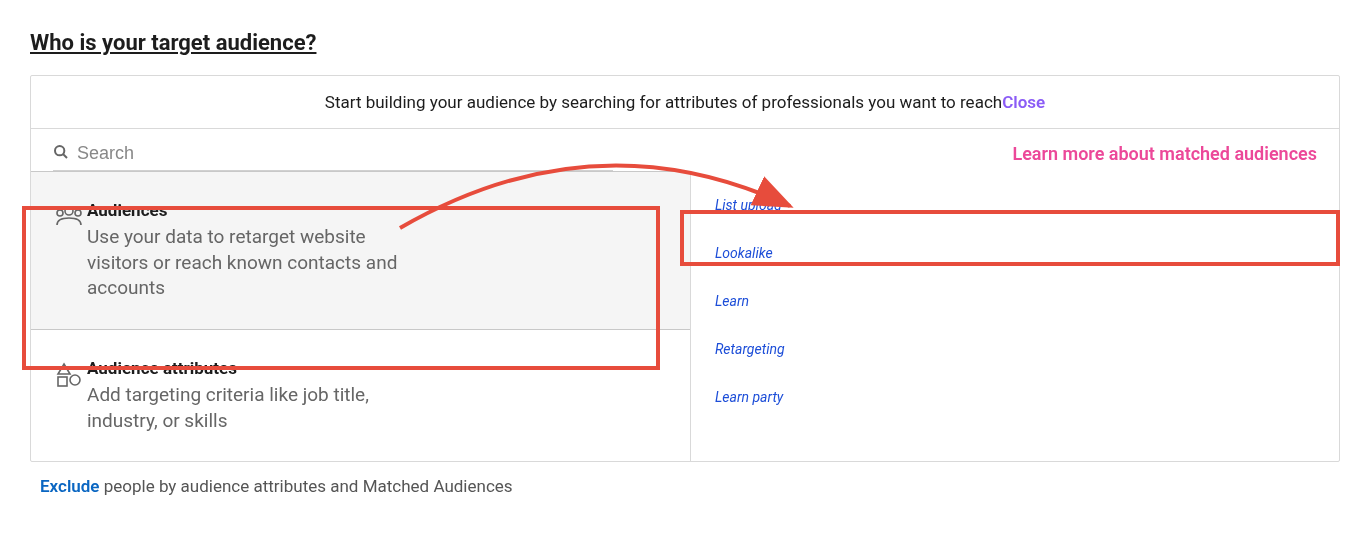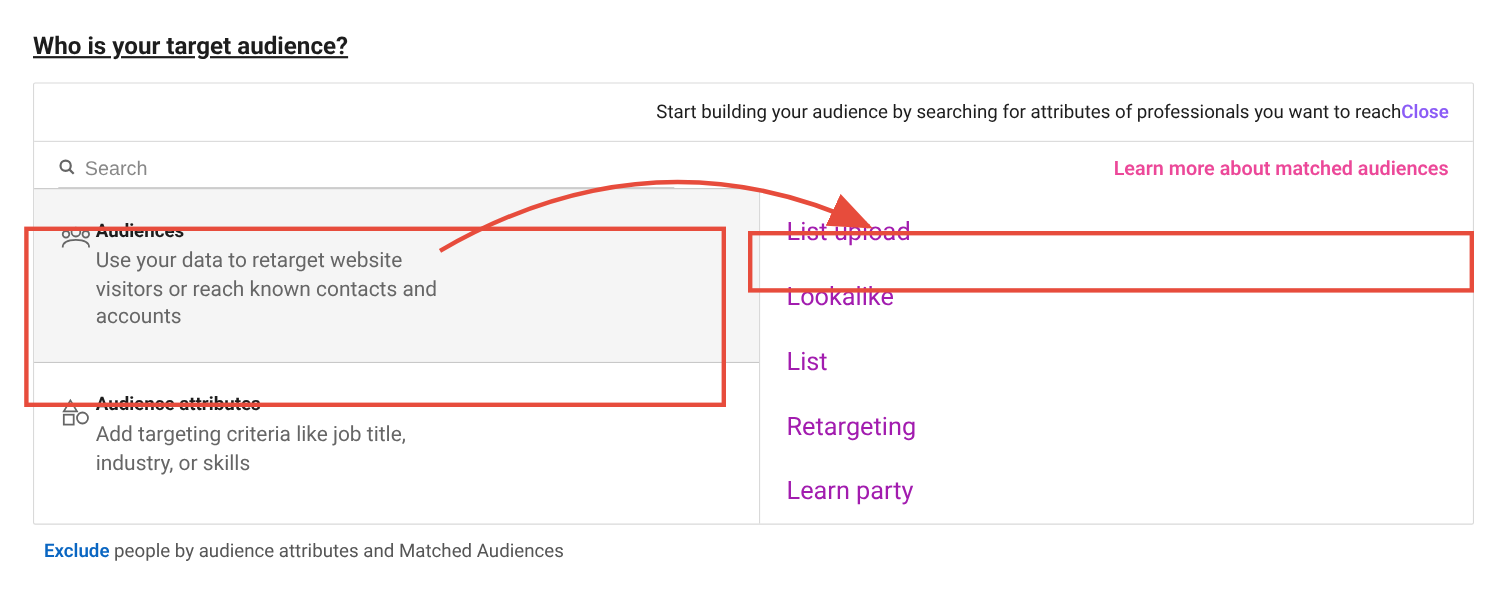--- a/index.html
+++ b/index.html
@@ -21,21 +21,21 @@
       margin-bottom: 20px;
       text-decoration: underline;
     }
     .main-card {
       border: 1px solid #d9d9d9;
       border-radius: 2px;
       background: #fff;
     }
     .card-header {
       display: flex;
-      justify-content: flex-end;
+      justify-content: center;
       align-items: center;
       padding: 16px 22px;
       border-bottom: 1px solid #d9d9d9;
     }
     .card-header-text {
       font-size: 17px;
       color: #1d1d1d;
     }
     .close-link {
       color: #8b5cf6;
@@ -121,23 +121,24 @@
       margin-bottom: 4px;
     }
     .option-desc {
       font-size: 19px;
       color: #666;
       line-height: 1.35;
       max-width: 340px;
     }
     .sub-item {
       padding: 16px 24px;
-      font-size: 23px;
-      color: #a21caf;
-      cursor: pointer;
+      font-size: 14px;
+      color: #1d4ed8;
+      cursor: pointer;
+      font-style: italic;
     }
     .footer-line {
       padding: 14px 10px;
       font-size: 17px;
       color: #555;
     }
     .exclude-link {
       color: #0a66c2;
       font-weight: 600;
       cursor: pointer;
@@ -211,21 +212,21 @@
           <div class="option-title">Audience attributes</div>
           <div class="option-desc">Add targeting criteria like job title, industry, or skills</div>
         </div>
       </div>
 
     </div>
 
     <div class="right-panel">
       <div class="sub-item">List upload</div>
       <div class="sub-item">Lookalike</div>
-      <div class="sub-item">List</div>
+      <div class="sub-item">Learn</div>
       <div class="sub-item">Retargeting</div>
       <div class="sub-item">Learn party</div>
     </div>
   </div>
 </div>
 
 <div class="footer-line">
   <span class="exclude-link">Exclude</span><span> people by audience attributes and Matched Audiences</span>
 </div>
 

